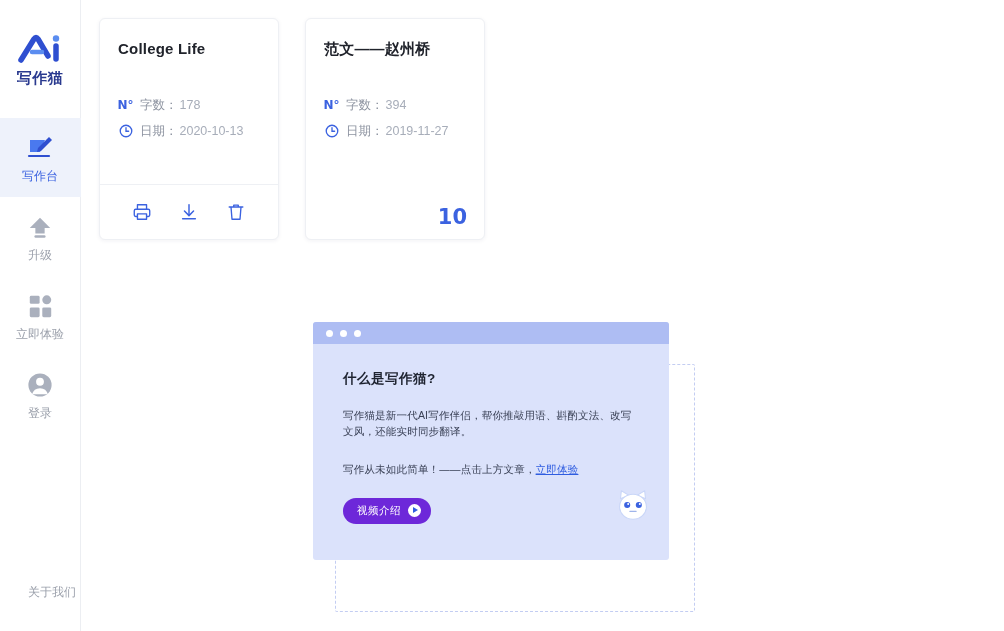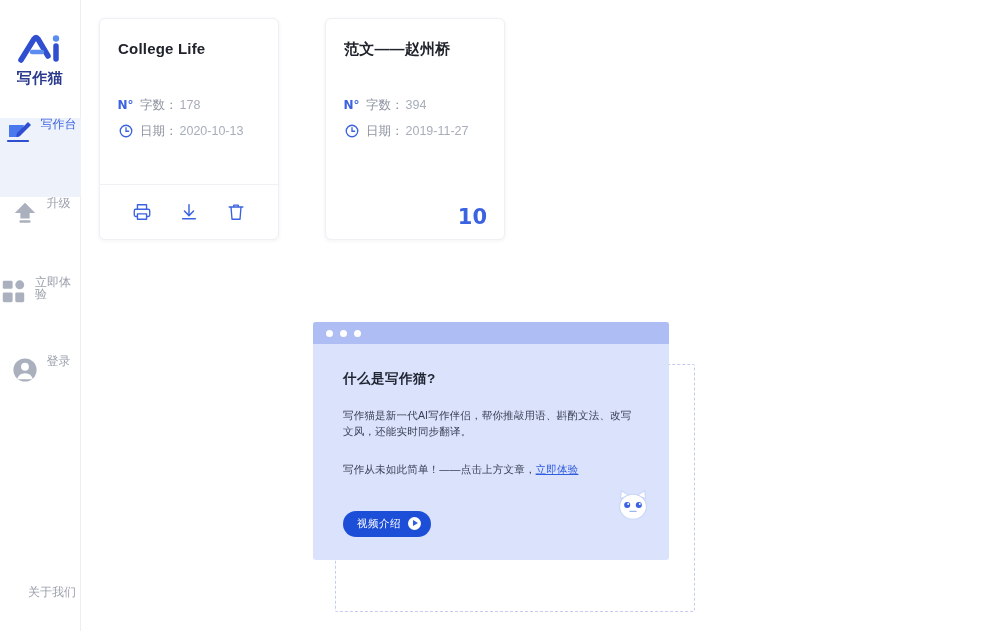--- a/index.html
+++ b/index.html
@@ -27,21 +27,21 @@
   }
   .logo-mark { width: 50px; height: 30px; display:block; }
   .logo-text {
     font-size: 15px; font-weight: 700; color: #2a3a8f;
     letter-spacing: 0.5px; line-height: 1;
     font-family: "DejaVu Sans", sans-serif;
   }
   .nav { width: 100%; display: flex; flex-direction: column; align-items: center; }
   .nav-item {
     width: 81px; height: 79px;
-    display: flex; flex-direction: row; align-items: flex-start; justify-content: center;
+    display: flex; flex-direction: column; align-items: center; justify-content: center;
     gap: 7px; cursor: pointer;
   }
   .nav-item.active { background: #eef2fb; }
   .nav-label { font-size: 12px; color: #9ba0ab; line-height: 1; }
   .nav-item.active .nav-label { color: #3b62e0; }
   .nav-icon { width: 30px; height: 30px; display:flex; align-items:center; justify-content:center; }
   .footer-link {
     position: absolute; bottom: 30px; left: 0; width: 104px;
     text-align: center; font-size: 12px; color: #9ba0ab; cursor: pointer;
   }
@@ -65,21 +65,21 @@
   }
   .new-label { font-size: 15px; color: #3b62e0; letter-spacing: 1px; }
   .new-divider { height: 1px; background: #eef0f4; margin: 0 1px; }
   .new-bottom {
     height: 63px; display: flex; align-items: center; justify-content: center;
     font-size: 14px; color: #8b909b; letter-spacing: 1px; cursor: pointer;
   }
 
   
   .card-doc {
-    width: 180px; height: 222px; margin-right: 46px;
+    width: 180px; height: 222px; margin-right: 26px;
     display: flex; flex-direction: column; position: relative;
   }
   .card-doc:last-child { margin-right: 0; }
   .doc-body { padding: 20px 18px 0 18px; flex: 1; }
   .doc-title {
     font-size: 15px; font-weight: 700; color: #20232b;
     line-height: 1.3; letter-spacing: 0.2px;
     white-space: nowrap; overflow: hidden;
   }
   .doc-meta { margin-top: 38px; display: flex; flex-direction: column; gap: 9px; }
@@ -120,22 +120,22 @@
   .promo-h {
     font-size: 13.5px; font-weight: 700; color: #1e2330; letter-spacing: 0.5px;
   }
   .promo-p {
     margin-top: 20px; font-size: 10.5px; color: #3a4156; line-height: 1.5; letter-spacing: 0.2px;
     max-width: 300px;
   }
   .promo-p2 { margin-top: 23px; font-size: 10.5px; color: #3a4156; letter-spacing: 0.2px; }
   .promo-link { color: #2f5de0; text-decoration: underline; cursor: pointer; }
   .promo-btn {
-    margin-top: 34px; display: inline-flex; align-items: flex-start; gap: 7px;
-    background: #1d4ed8; color: #fff; border-radius: 14px;
+    margin-top: 21px; display: inline-flex; align-items: flex-start; gap: 7px;
+    background: #6d28d9; color: #fff; border-radius: 14px;
     padding: 6px 10px 6px 14px; font-size: 10.5px; cursor: pointer; letter-spacing: 0.5px;
   }
   .play-circle {
     width: 13px; height: 13px; border-radius: 50%; background: #fff;
     display: flex; align-items: center; justify-content: center;
   }
   .play-tri {
     width: 0; height: 0; margin-left: 1px;
     border-left: 5px solid #2f5de0;
     border-top: 3px solid transparent;

